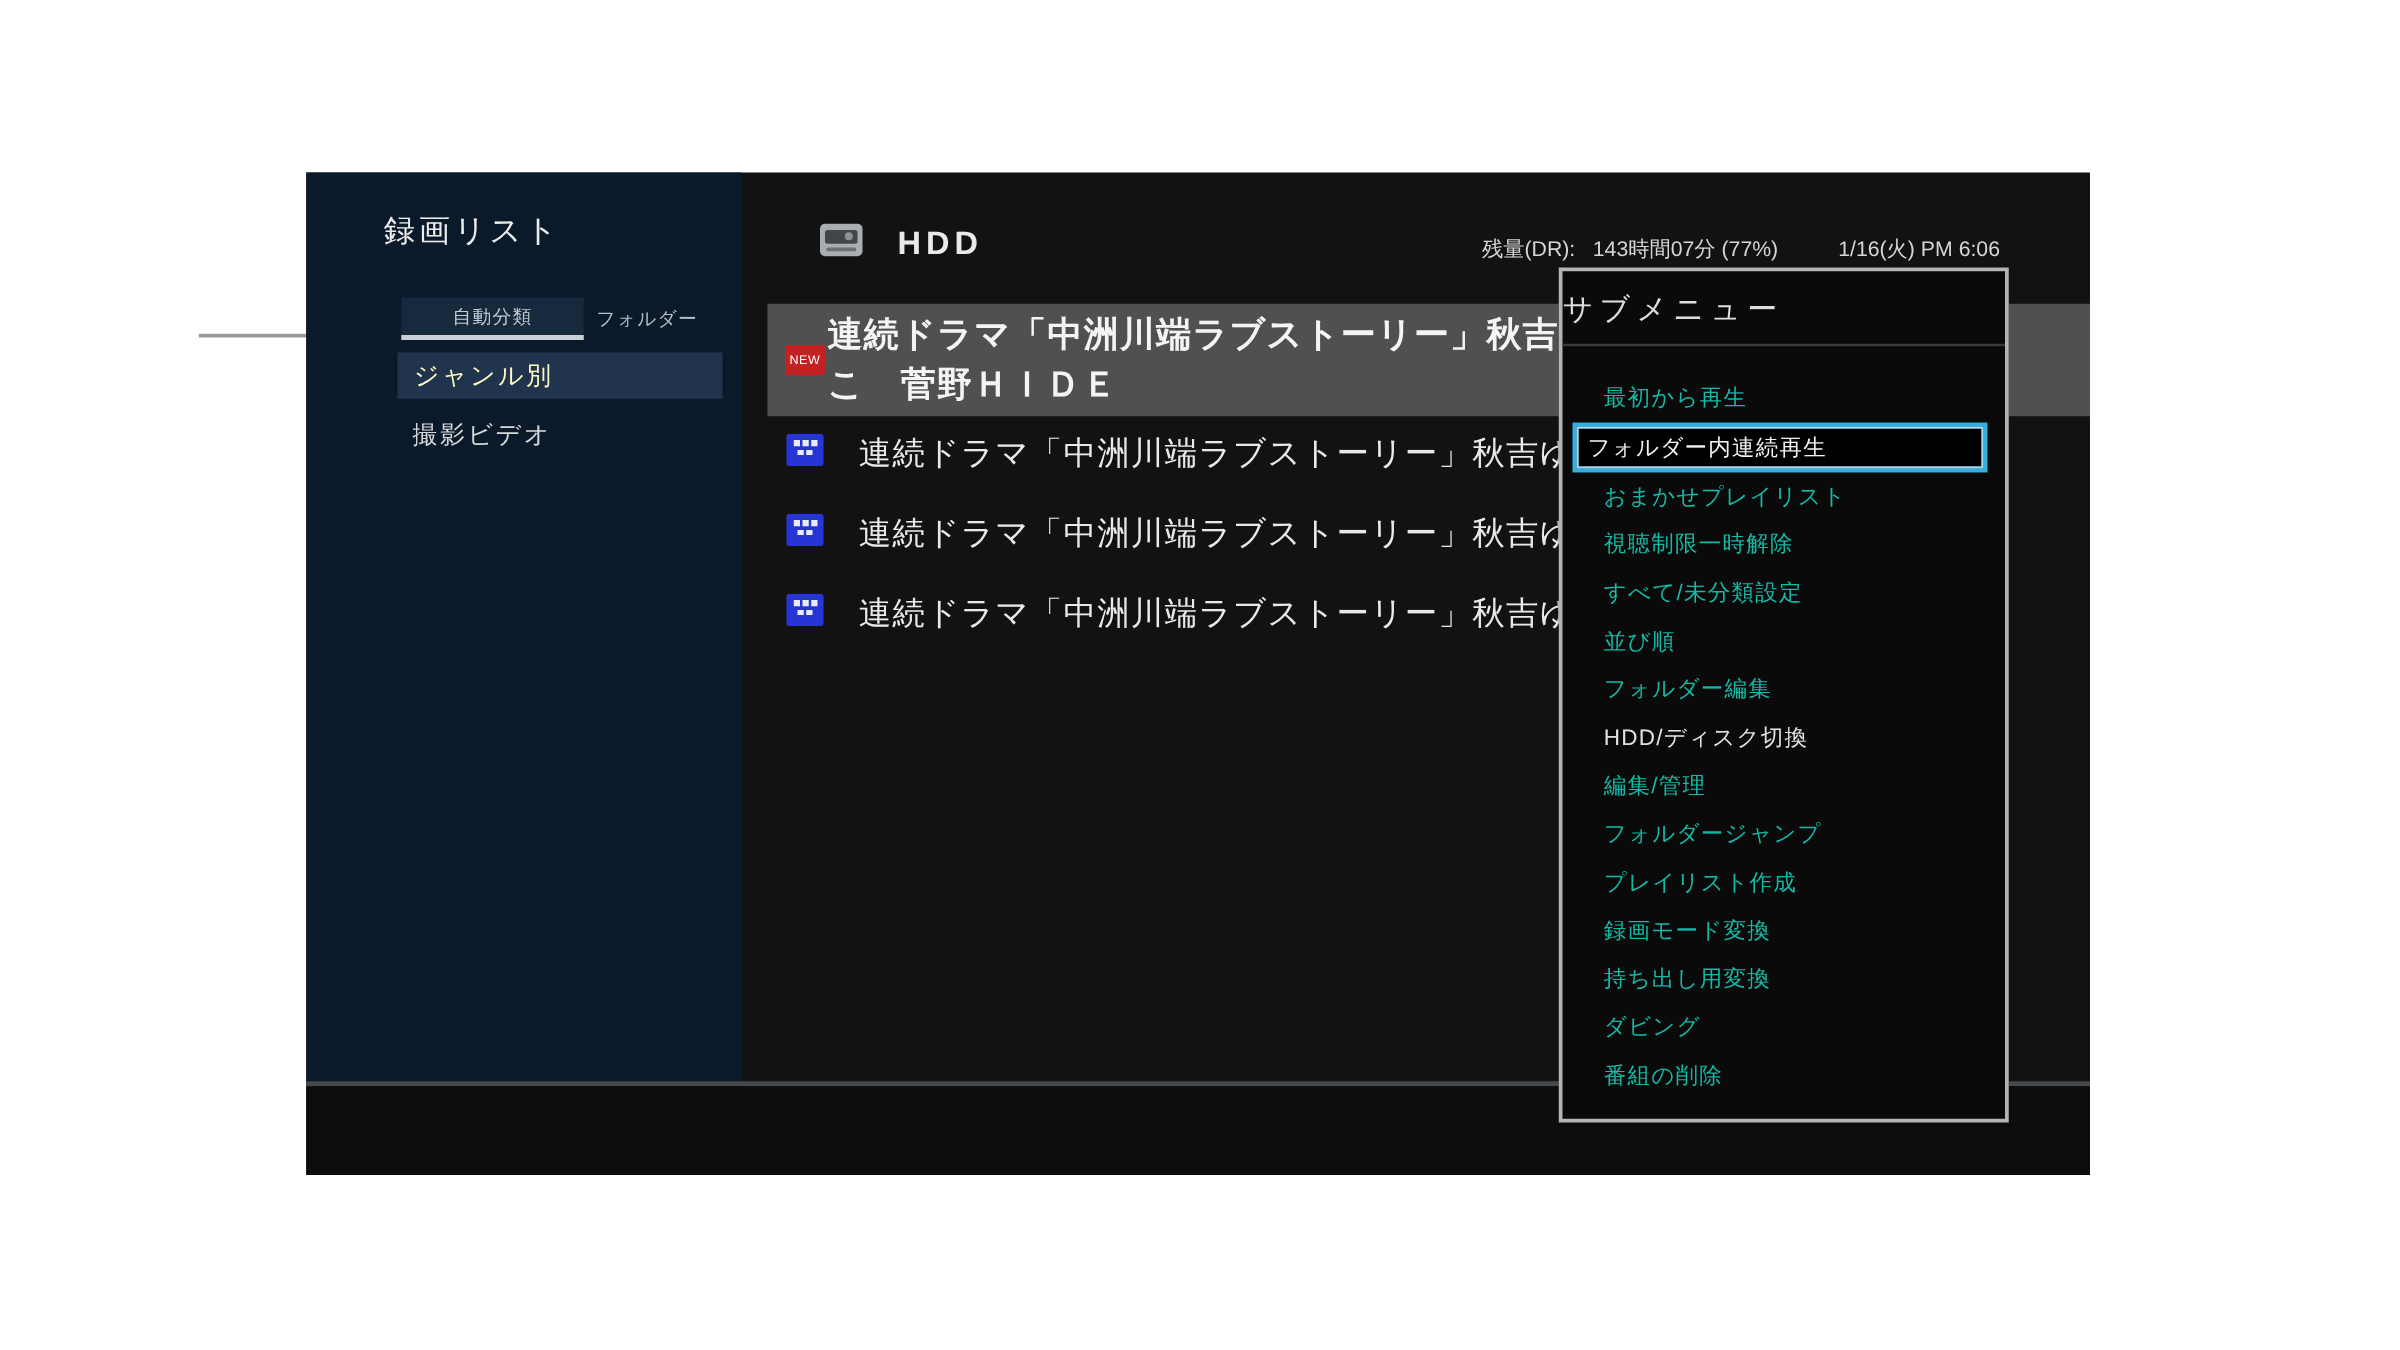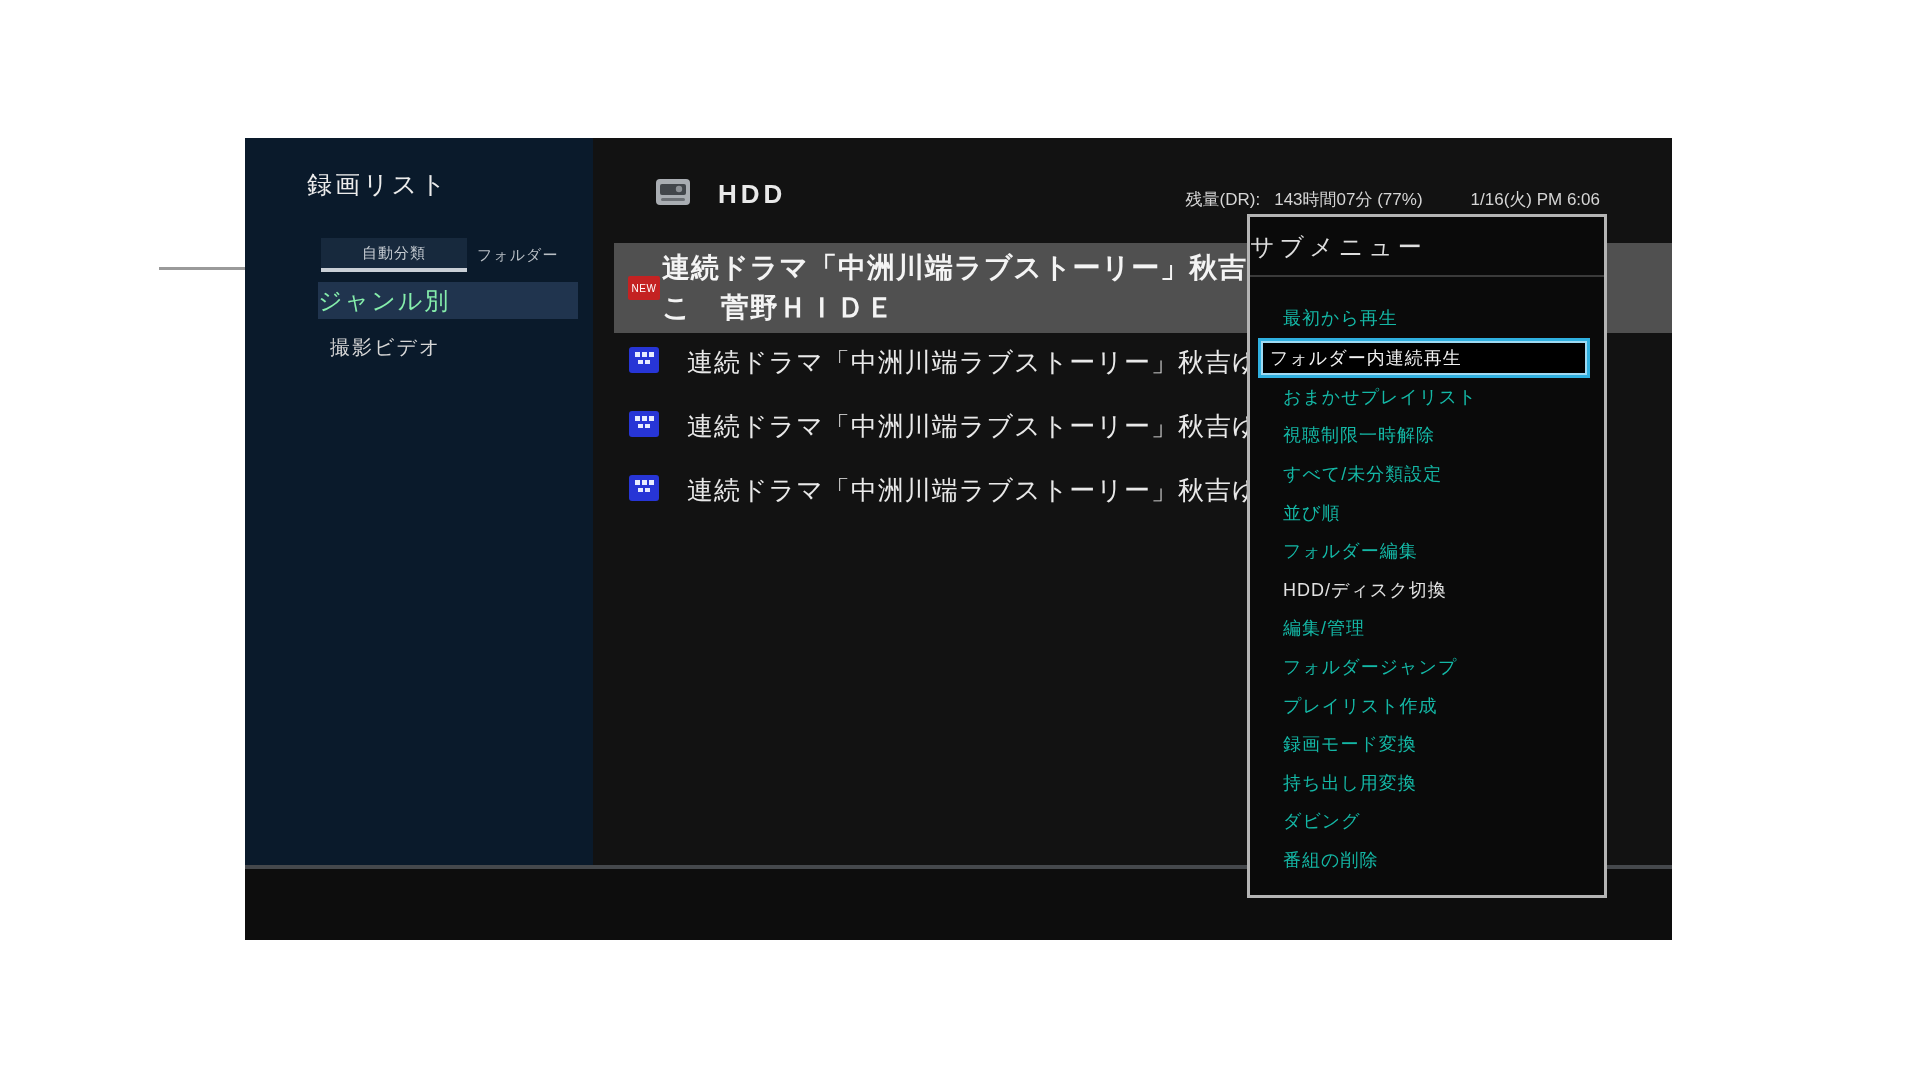--- a/index.html
+++ b/index.html
@@ -12,21 +12,21 @@
 
   
   .sidebar { position:absolute; left:0; top:0; width:348px; height:727px; background:#0a1a2b; }
   .sb-title { position:absolute; left:62px; top:30px; font-size:25px; color:#ececec; letter-spacing:3px; }
   .tab-selected { position:absolute; left:76px; top:100px; width:146px; height:34px; background:#17293d;
       border-bottom:4px solid #c9cfd6; color:#c6ccd2; font-size:15px; letter-spacing:1px;
       display:flex; align-items:center; justify-content:center; }
   .tab-plain { position:absolute; left:232px; top:100px; height:34px; display:flex; align-items:center;
       color:#b9bfc5; font-size:15px; letter-spacing:1px; }
   .side-sel { position:absolute; left:73px; top:144px; width:260px; height:37px; background:#20344e;
-      color:#86efac; font-size:24px; letter-spacing:2px; display:flex; align-items:center; padding-left:0; }
+      color:#fef9c3; font-size:20px; letter-spacing:2px; display:flex; align-items:center; padding-left:13px; }
   .side-plain { position:absolute; left:85px; top:192px; height:34px; display:flex; align-items:center;
       color:#d8d8d8; font-size:20px; letter-spacing:2px; }
 
   
   .main { position:absolute; left:348px; top:0; width:1079px; height:727px; }
   .hdr-left { position:absolute; left:62px; top:40px; display:flex; align-items:center; gap:14px; }
   .hdd-text { color:#e9e9e9; font-size:26px; font-weight:bold; letter-spacing:4px;margin-left:13px; }
   .hdr-right { position:absolute; right:72px; top:50px; display:flex; gap:48px; color:#d6d6d6; font-size:17px; white-space:nowrap; }
   .remaining-label { margin-right:14px; }
 

